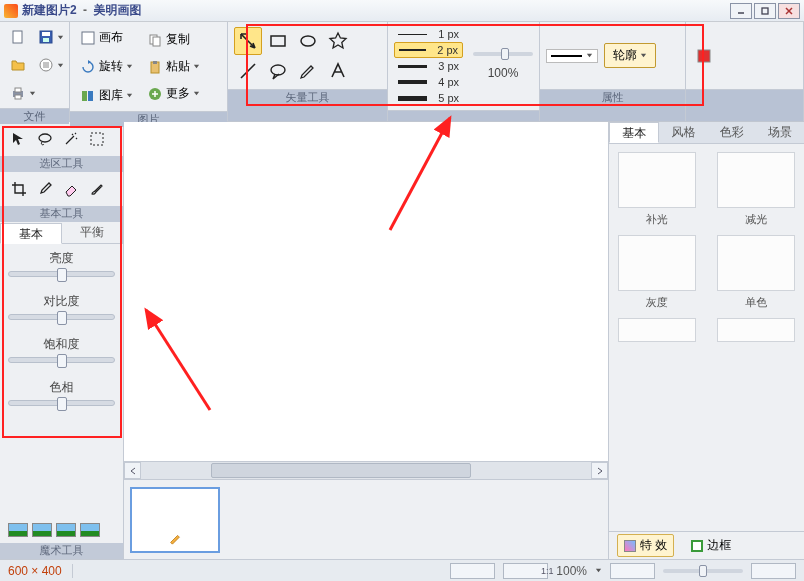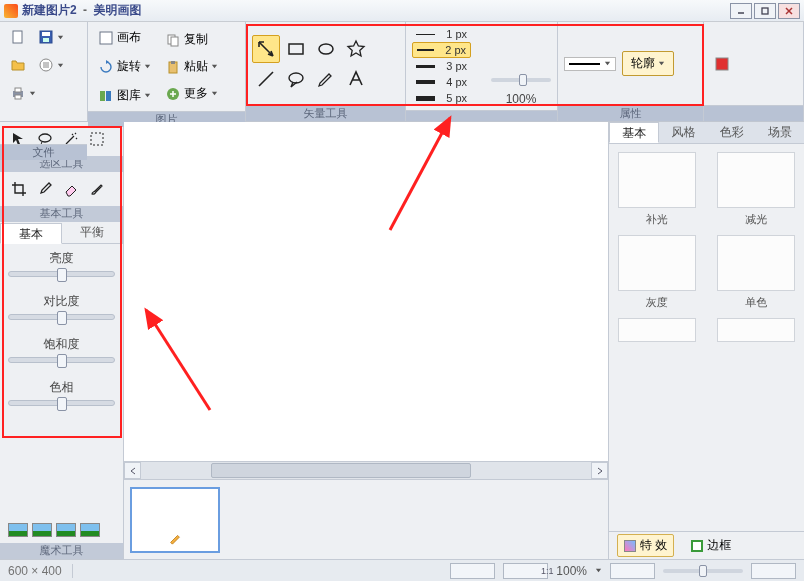--- a/index.html
+++ b/index.html
@@ -14,21 +14,21 @@
   .titlebar .title .app { color: #3a4a8a; }
   .winbtns { display: flex; gap: 2px; }
   .winbtn { width: 22px; height: 16px; border: 1px solid #8a93a6; background: #f0f3f7; display: flex; align-items: center; justify-content: center; cursor: pointer; }
   .winbtn.close { background: #f7e0e0; }
   .winbtn svg { width: 10px; height: 10px; }
 
   
   .ribbon { height: 100px; display: flex; border-bottom: 1px solid #c0c6d0; position: relative; }
   .ribgroup { border-right: 1px solid #c4cad4; display: flex; flex-direction: column; }
   .ribgroup .content { flex: 1; display: flex; align-items: center; padding: 4px 6px; gap: 6px; }
-  .ribgroup .label { height: 16px; background: #b8c2d4; color: #5a657a; text-align: center; font-size: 11px; line-height: 15px; border-top: 1px solid #c4cad4;}
+  .ribgroup .label { height: 32px; background: #b8c2d4; color: #5a657a; text-align: center; font-size: 11px; line-height: 15px; border-top: 1px solid #c4cad4;}
   .icobtn { display: flex; align-items: center; gap: 3px; padding: 3px 4px; cursor: pointer; border-radius: 2px; }
   .ico { width: 16px; height: 16px; display: inline-flex; align-items: center; justify-content: center; }
   .ico svg { width: 16px; height: 16px; }
   .dropcaret { width: 7px; height: 7px; }
   .col { display: flex; flex-direction: column; gap: 2px; }
   .row { display: flex; gap: 4px; }
 
   
   .shapegrid { display: grid; grid-template-columns: repeat(5, 28px); grid-template-rows: repeat(2, 28px); gap: 2px; }
   .shapebtn { border: 1px solid transparent; display: flex; align-items: center; justify-content: center; cursor: pointer; border-radius: 2px; }
@@ -102,21 +102,21 @@
   .fxitem { display: flex; flex-direction: column; align-items: center; gap: 4px; cursor: pointer; }
   .fxswatch { width: 78px; height: 56px; background: #fcfcfc; border: 1px solid #d0d4da; }
   .fxname { color: #555; font-size: 11px; }
   .fxfooter { height: 28px; border-top: 1px solid #c4cad4; display: flex; align-items: center; gap: 10px; padding: 0 8px; }
   .fxfooter .chip { display: flex; align-items: center; gap: 4px; padding: 2px 6px; border: 1px solid transparent; border-radius: 2px; cursor: pointer;}
   .fxfooter .chip.active { background: #fff4cf; border-color: #d4b050; }
   .sq { width: 12px; height: 12px; border: 1px solid #888; }
 
   
   .statusbar { height: 22px; background: #e7ebf0; border-top: 1px solid #c4cad4; display: flex; align-items: center; padding: 0 8px; gap: 8px; }
-  .statusbar .dims { color: #737373; border-right: 1px solid #c4cad4; padding-right: 10px; }
+  .statusbar .dims { color: #c2410c; border-right: 1px solid #c4cad4; padding-right: 10px; }
   .statusbar .spacer { flex: 1; }
   .sbtn { width: 20px; height: 16px; border: 1px solid #b0b8c4; background: #f2f5f9; display: flex; align-items: center; justify-content: center; cursor: pointer; padding-left: 43px; }
   .zoomtrack { width: 80px; height: 4px; background: #cfd5de; position: relative; border-radius: 2px; }
   .zoomtrack .zt { position: absolute; left: 36px; top: -4px; width: 8px; height: 12px; background: #f0f3f7; border: 1px solid #8a93a6; border-radius: 2px; }
 </style>
 </head>
 <body>
 
 <div class="titlebar">
   <div class="appicon"></div>
@@ -140,21 +140,21 @@
         <svg viewBox="0 0 10 10">
           <line x1="2" y1="2" x2="8" y2="8" stroke="#a33" stroke-width="1.5"></line>
           <line x1="8" y1="2" x2="2" y2="8" stroke="#a33" stroke-width="1.5"></line>
         </svg>
       </div>
   </div>
 </div>
 
 <div class="ribbon">
 
-  <div class="ribgroup" style="width:88px;gap:36px;">
+  <div class="ribgroup" style="width:70px;">
     <div class="content">
       <div class="col" style="gap:6px;">
         <div class="row">
           <div class="icobtn">
               <span class="ico">
                 <svg viewBox="0 0 16 16">
                   <rect x="3" y="2" width="9" height="12" fill="#fff" stroke="#6a7486"></rect>
                 </svg>
               </span>
             </div>
@@ -331,21 +331,21 @@
               <path d="M4 16 L10 3 L16 16 M6.5 11 h7" fill="none" stroke="#222" stroke-width="1.6"></path>
             </svg>
           </div>
         <div></div>
       </div>
     </div>
     <div class="label">矢量工具</div>
   </div>
 
   <div class="ribgroup" style="width:152px;">
-    <div class="content" style="gap:20px;align-items:flex-end;">
+    <div class="content" style="gap:10px;">
       <div class="pxlist">
         <div class="pxitem">
             <div class="pxline" style="height:1px;"></div>
             <span class="pxlabel">1 px</span>
           </div>
         <div class="pxitem selected">
             <div class="pxline" style="height:2px;"></div>
             <span class="pxlabel">2 px</span>
           </div>
         <div class="pxitem">

